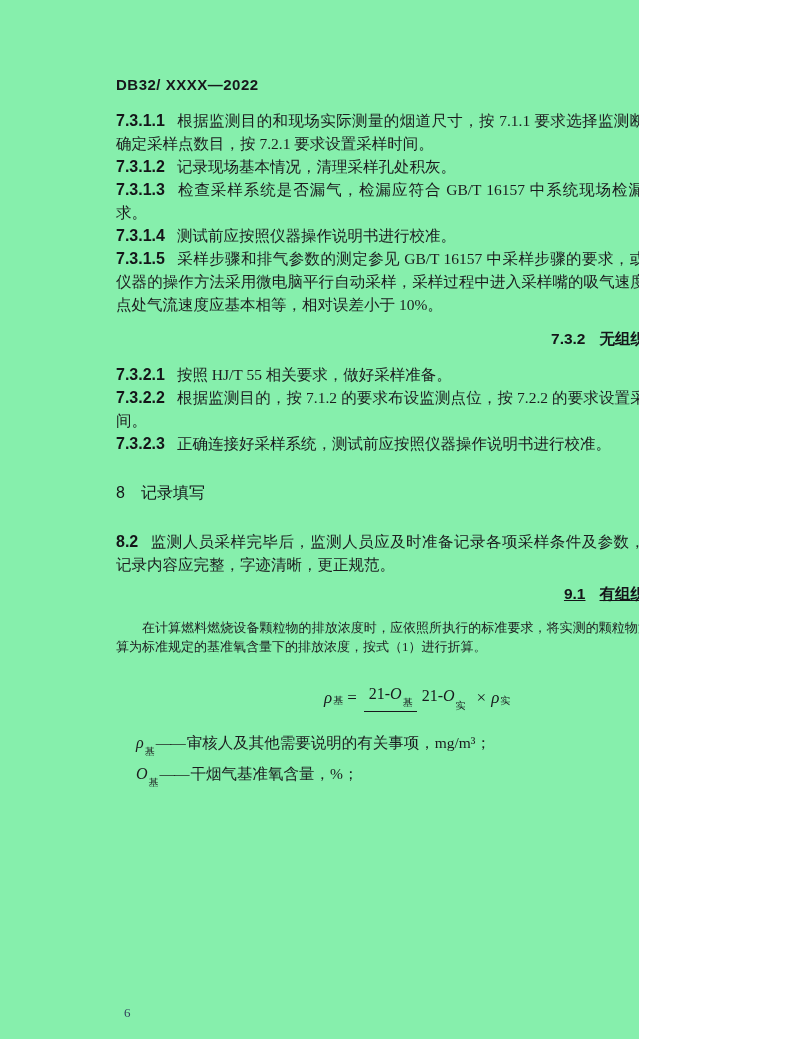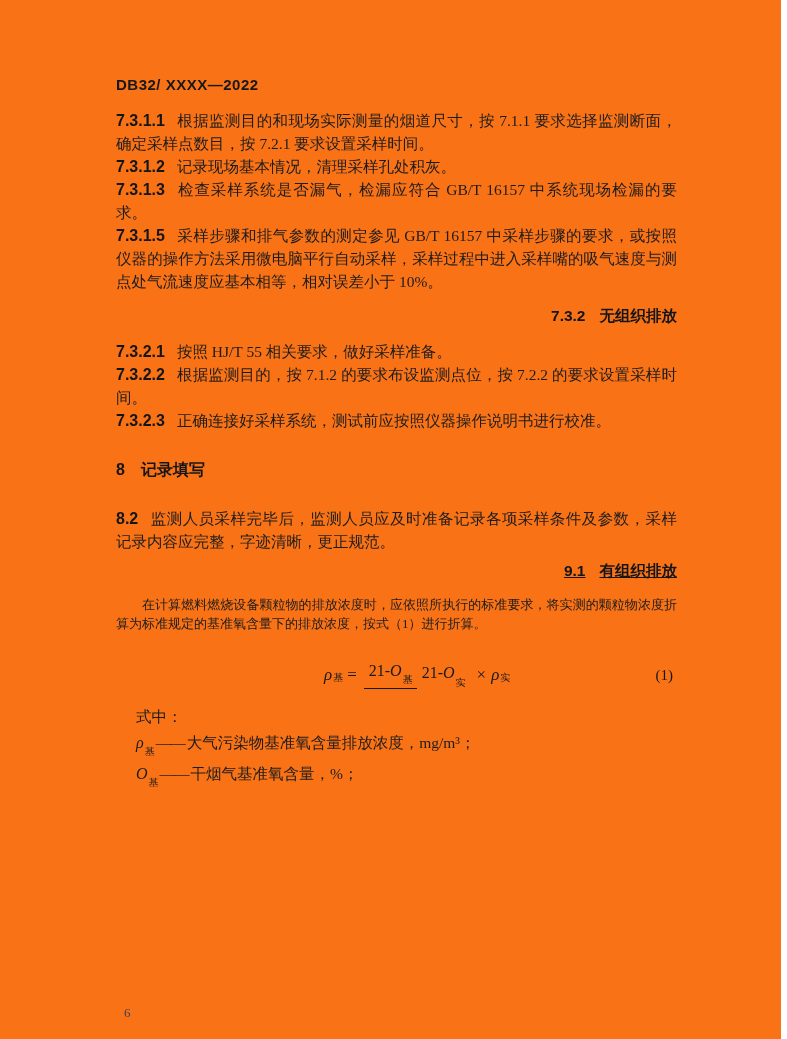--- a/index.html
+++ b/index.html
@@ -1,20 +1,20 @@
 <!DOCTYPE html>
 <html><head>
 <meta charset="utf-8">
 <style>
   html, body { margin: 0; padding: 0; background: #ffffff; }
   .page {
     position: relative;
-    width: 781px;
+    width: 639px;
     height: 1039px;
-    background: #f97316;
+    background: #86efac;
     font-family: "Liberation Serif", serif;
     color: #1c1c1e;
     overflow: hidden;
   }
   .content {
     position: absolute;
     left: 116px;
     top: 76px;
     width: 561px;
   }
@@ -44,21 +44,21 @@
     font-family: "Liberation Sans", sans-serif;
     font-weight: 700;
     font-size: 15.5px;
     color: #141519;
     margin: 13px 0 13px 0;
     text-align: right;
   }
   .h-sub .num { padding-right: 14px; }
   .h-main {
     font-family: "Liberation Sans", sans-serif;
-    font-weight: 700;
+    font-weight: 400;
     font-size: 16px;
     color: #141519;
     margin: 28px 0 26px 0;
   }
   .h-main .num { padding-right: 16px; }
   p.indent-para {
     margin: 12px 0 16px 0;
     font-size: 13px;
     line-height: 19px;
     text-align: justify;
@@ -130,20 +130,21 @@
 <body>
 
 <div class="page">
   <div class="content">
 
     <div class="doc-code">DB32/ XXXX—2022</div>
 
     <p class="clause"><span class="num">7.3.1.1</span><span>根据监测目的和现场实际测量的烟道尺寸，按 7.1.1 要求选择监测断面，确定采样点数目，按 7.2.1 要求设置采样时间。</span></p>
     <p class="clause"><span class="num">7.3.1.2</span><span>记录现场基本情况，清理采样孔处积灰。</span></p>
     <p class="clause"><span class="num">7.3.1.3</span><span>检查采样系统是否漏气，检漏应符合 GB/T 16157 中系统现场检漏的要求。</span></p>
+    <p class="clause"><span class="num">7.3.1.4</span><span>测试前应按照仪器操作说明书进行校准。</span></p>
     <p class="clause"><span class="num">7.3.1.5</span><span>采样步骤和排气参数的测定参见 GB/T 16157 中采样步骤的要求，或按照仪器的操作方法采用微电脑平行自动采样，采样过程中进入采样嘴的吸气速度与测点处气流速度应基本相等，相对误差小于 10%。</span></p>
 
     <div class="h-sub"><span class="num">7.3.2</span><span>无组织排放</span></div>
 
     <p class="clause"><span class="num">7.3.2.1</span><span>按照 HJ/T 55 相关要求，做好采样准备。</span></p>
     <p class="clause"><span class="num">7.3.2.2</span><span>根据监测目的，按 7.1.2 的要求布设监测点位，按 7.2.2 的要求设置采样时间。</span></p>
     <p class="clause"><span class="num">7.3.2.3</span><span>正确连接好采样系统，测试前应按照仪器操作说明书进行校准。</span></p>
 
     <div class="h-main"><span class="num">8</span><span>记录填写</span></div>
 
@@ -163,24 +164,23 @@
           <span class="fr-num"><span>21-</span><span class="sym">O</span><sub>基</sub></span>
           <span class="fr-den"><span>21-</span><span class="sym">O</span><sub>实</sub></span>
         </span>
         <span class="op">×</span>
         <span class="sym">ρ</span>
           <sub>实</sub>
       </span>
       <span class="eq-no">(1)</span>
     </div>
 
-    <div class="where-label">式中：</div>
 
     <div class="defs">
-      <div class="def-line"><span class="sym">ρ</span><sub>基</sub><span class="dash">——</span><span>大气污染物基准氧含量排放浓度，mg/m³；</span></div>
+      <div class="def-line"><span class="sym">ρ</span><sub>基</sub><span class="dash">——</span><span>审核人及其他需要说明的有关事项，mg/m³；</span></div>
       <div class="def-line"><span class="sym">O</span><sub>基</sub><span class="dash">——</span><span>干烟气基准氧含量，%；</span></div>
 
     </div>
 
   </div>
 
   <div class="page-number">6</div>
 </div>
 
 </body></html>

